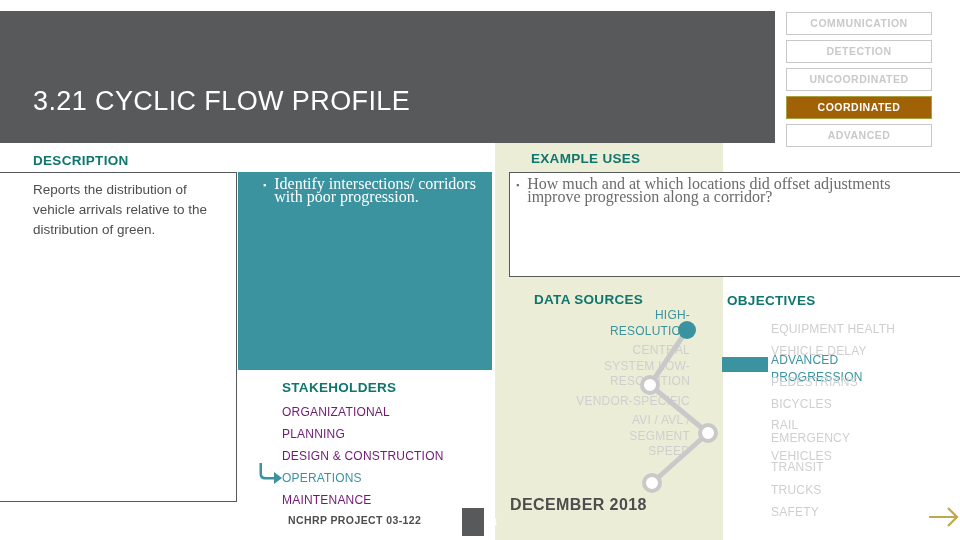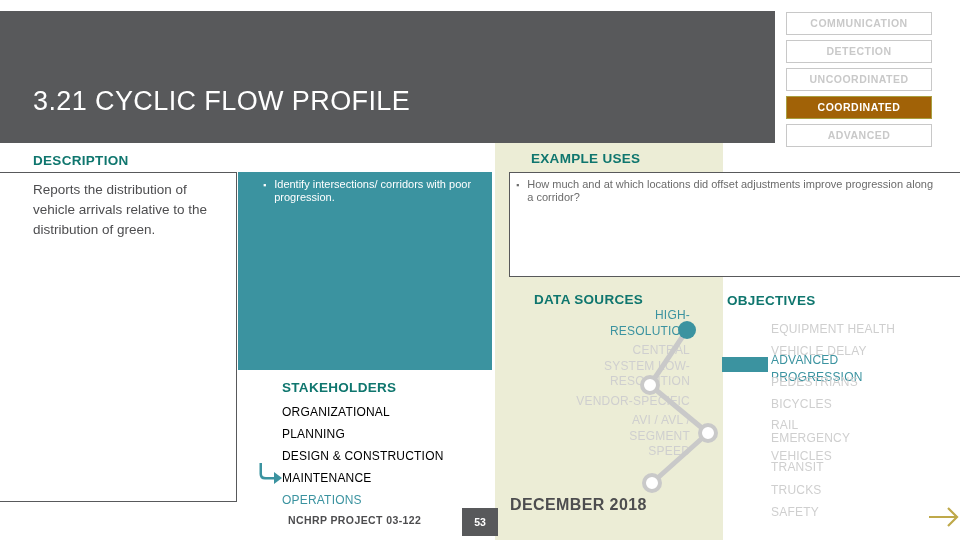--- a/index.html
+++ b/index.html
@@ -55,21 +55,21 @@
 
   
   #apps-head { left:282px; top:151px;margin-top:28px; }
   #apps-panel {
     left:238px; top:172px; width:254px; height:198px;
     background:#3b93a0;
   }
   #apps-list { left:263px; top:178px; width:222px; }
   .bullet-row { display:flex; gap:8px; margin-bottom:6px; }
   .bullet-dot { font-size:9px; line-height:14px; flex:0 0 auto; }
-  .bullet-txt { font-size:11px; line-height:12.5px; }
+  .bullet-txt { font-size:16px; line-height:12.5px;font-family:Liberation Serif, serif; }
   #apps-list .bullet-dot, #apps-list .bullet-txt { color:#ffffff; }
 
   
   #cream-panel {
     left:495px; top:143px; width:228px; height:397px;
     background:#ecedd6;
   }
 
   
   #uses-head { left:531px; top:151px; }
@@ -77,21 +77,21 @@
     left:509px; top:172px; width:455px; height:105px;
     border:1px solid #58595b; background:#ffffff;
   }
   #uses-list { left:516px; top:178px; width:420px; }
   #uses-list .bullet-dot, #uses-list .bullet-txt { color:#6b6b6b; }
 
   
   #stake-head { left:282px; top:380px; }
   #stake-list { left:282px; top:401px; }
   .list-item {
-    font-size:12px; color:#000000; letter-spacing:0.2px;
+    font-size:12px; color:#701a75; letter-spacing:0.2px;
     line-height:22px; white-space:nowrap;
   }
   .list-item.hl { color:#3b93a0; }
   #stake-arrow { left:259px; top:462px; width:24px; height:22px; }
 
   
   #ds-head { left:534px; top:292px; }
   #ds-labels {
     left:510px; top:308px; width:180px;
     text-align:right;
@@ -117,22 +117,23 @@
     background:#3b93a0;
   }
 
   
   #footer-project {
     left:288px; top:514px;
     font-size:10.5px; font-weight:700; color:#4d4d4f;
     letter-spacing:0.4px; white-space:nowrap;
   }
   #footer-page-box {
-    left:462px; top:508px; width:36px; height:28px;
+    left:462px; top:508px; width:22px; height:28px;
     background:#58595b;
+    padding-left:11px;
   }
   #footer-page-num {
     width:36px; line-height:28px; text-align:center;
     font-size:10.5px; font-weight:700; color:#ffffff;
   }
   #footer-date {
     left:510px; top:496px;
     font-size:16px; font-weight:700; color:#4d4d4f;
     letter-spacing:0.4px; white-space:nowrap;
   }
@@ -174,22 +175,22 @@
       <span class="bullet-dot">▪</span>
       <span class="bullet-txt">How much and at which locations did offset adjustments improve progression along a corridor?</span>
     </div>
   </div>
 
 <div class="abs sec-head" id="stake-head">STAKEHOLDERS</div>
 <div class="abs" id="stake-list">
     <div class="list-item">ORGANIZATIONAL</div>
     <div class="list-item">PLANNING</div>
     <div class="list-item">DESIGN &amp; CONSTRUCTION</div>
+    <div class="list-item hl">OPERATIONS</div>
     <div class="list-item">MAINTENANCE</div>
-    <div class="list-item hl">OPERATIONS</div>
   </div>
 <svg class="abs" id="stake-arrow" viewBox="0 0 24 22">
   <path d="M3 1 L3 12 Q3 15 7 15 L15 15 L15 10 L23 16 L15 22 L15 17.5 L6 17.5 Q0.5 17.5 0.5 12 L0.5 1 Z" fill="#3b93a0"></path>
 </svg>
 
 <div class="abs sec-head" id="ds-head">DATA SOURCES</div>
 <div class="abs" id="ds-labels">
     <div class="ds-line hl">HIGH-</div>
     <div class="ds-line hl">RESOLUTION</div>
     <div class="ds-gap"></div>

